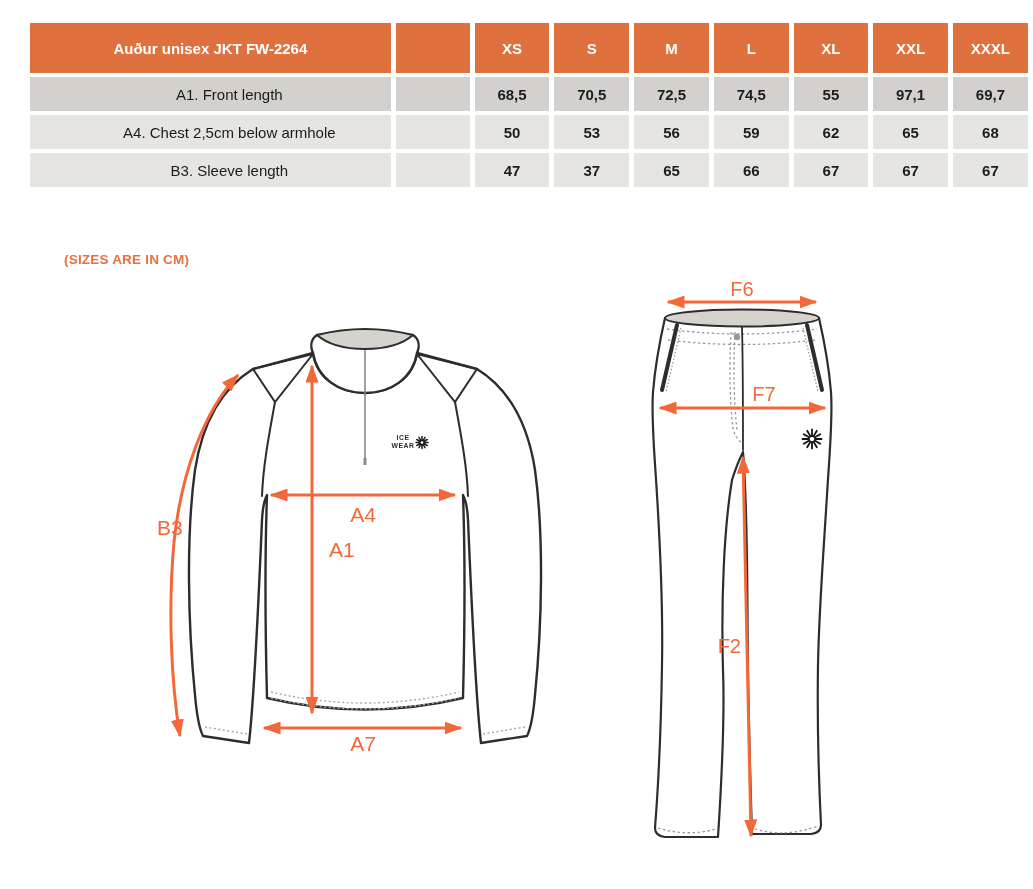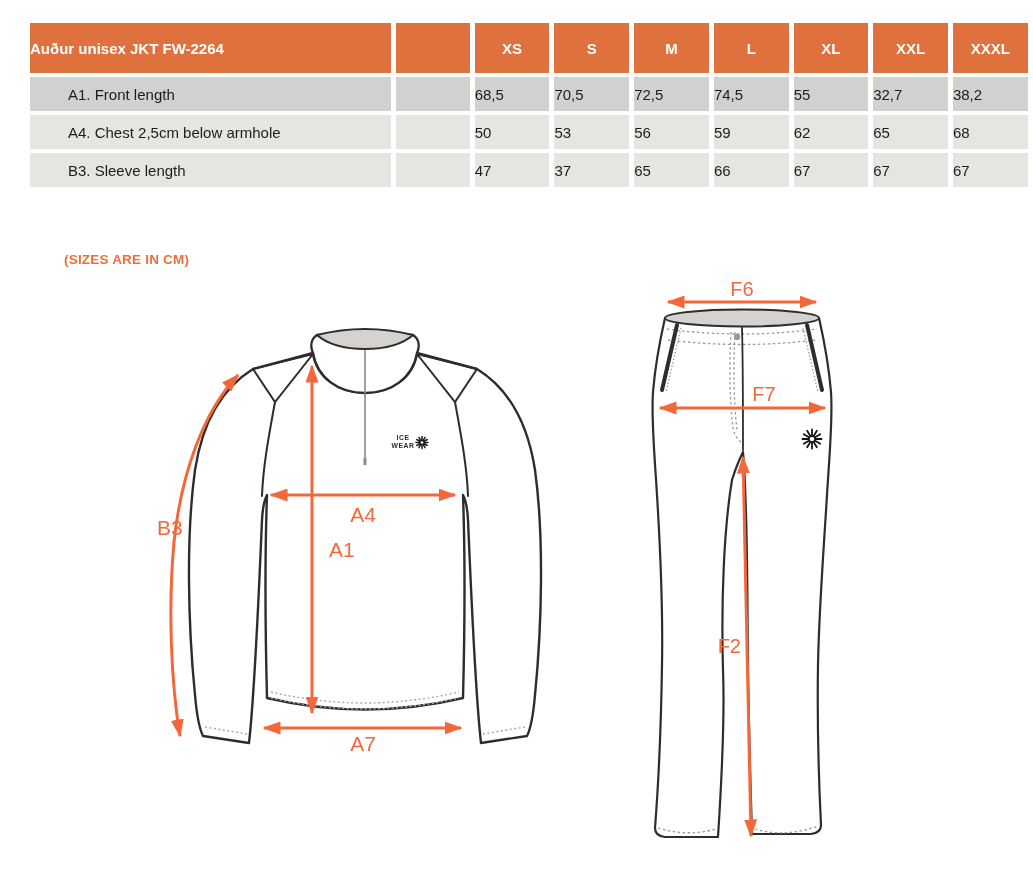--- a/index.html
+++ b/index.html
@@ -6,31 +6,31 @@
   .canvas{
     position:relative;width:1033px;height:889px;background:#fff;overflow:hidden;
     font-family:"Liberation Sans",sans-serif;color:#1c1c1c;
   }
   
   table.size-table{
     position:absolute;left:25px;top:19px;
     border-collapse:separate;border-spacing:5px 4px;
   }
   table.size-table th,table.size-table td{
-    padding:0;vertical-align:middle;
+    padding:0;text-align:center;vertical-align:middle;
     font-size:15px;line-height:1;
   }
   th.hdr{background:#DF713E;color:#fff;font-weight:bold;height:50px;}
   th.c-label{width:330px;text-align:left;padding-left:38px;font-size:15.5px;}
   .c-label{width:330px;}
   .c-spacer{width:76px;}
-  .c-size{width:76px;}
+  .c-size{width:76px;font-weight:bold;}
   th.c-size{font-size:14.5px;}
   tbody td{height:34px;}
-  tbody td.c-label{text-align:left;padding-left:38px;}
+  tbody td.c-label{text-align:center;padding-left:38px;}
   tr.row-dark td{background:#D2D1CF;}
   tr.row-light td{background:#E6E5E2;}
   
   .sizes-note{
     position:absolute;left:64px;top:252px;
     color:#E8713D;font-size:13.5px;font-weight:600;letter-spacing:.2px;
   }
   
   svg.jacket{position:absolute;left:145px;top:290px;}
   svg.pants{position:absolute;left:615px;top:280px;}
@@ -59,22 +59,22 @@
     </thead>
     <tbody>
       <tr class="row-dark">
         <td class="c-label">A1. Front length</td>
         <td class="c-spacer"></td>
         <td class="c-size">68,5</td>
         <td class="c-size">70,5</td>
         <td class="c-size">72,5</td>
         <td class="c-size">74,5</td>
         <td class="c-size">55</td>
-        <td class="c-size">32,7</td>
-        <td class="c-size">38,2</td>
+        <td class="c-size">97,1</td>
+        <td class="c-size">69,7</td>
       </tr>
       <tr class="row-light">
         <td class="c-label">A4. Chest 2,5cm below armhole</td>
         <td class="c-spacer"></td>
         <td class="c-size">50</td>
         <td class="c-size">53</td>
         <td class="c-size">56</td>
         <td class="c-size">59</td>
         <td class="c-size">62</td>
         <td class="c-size">65</td>

